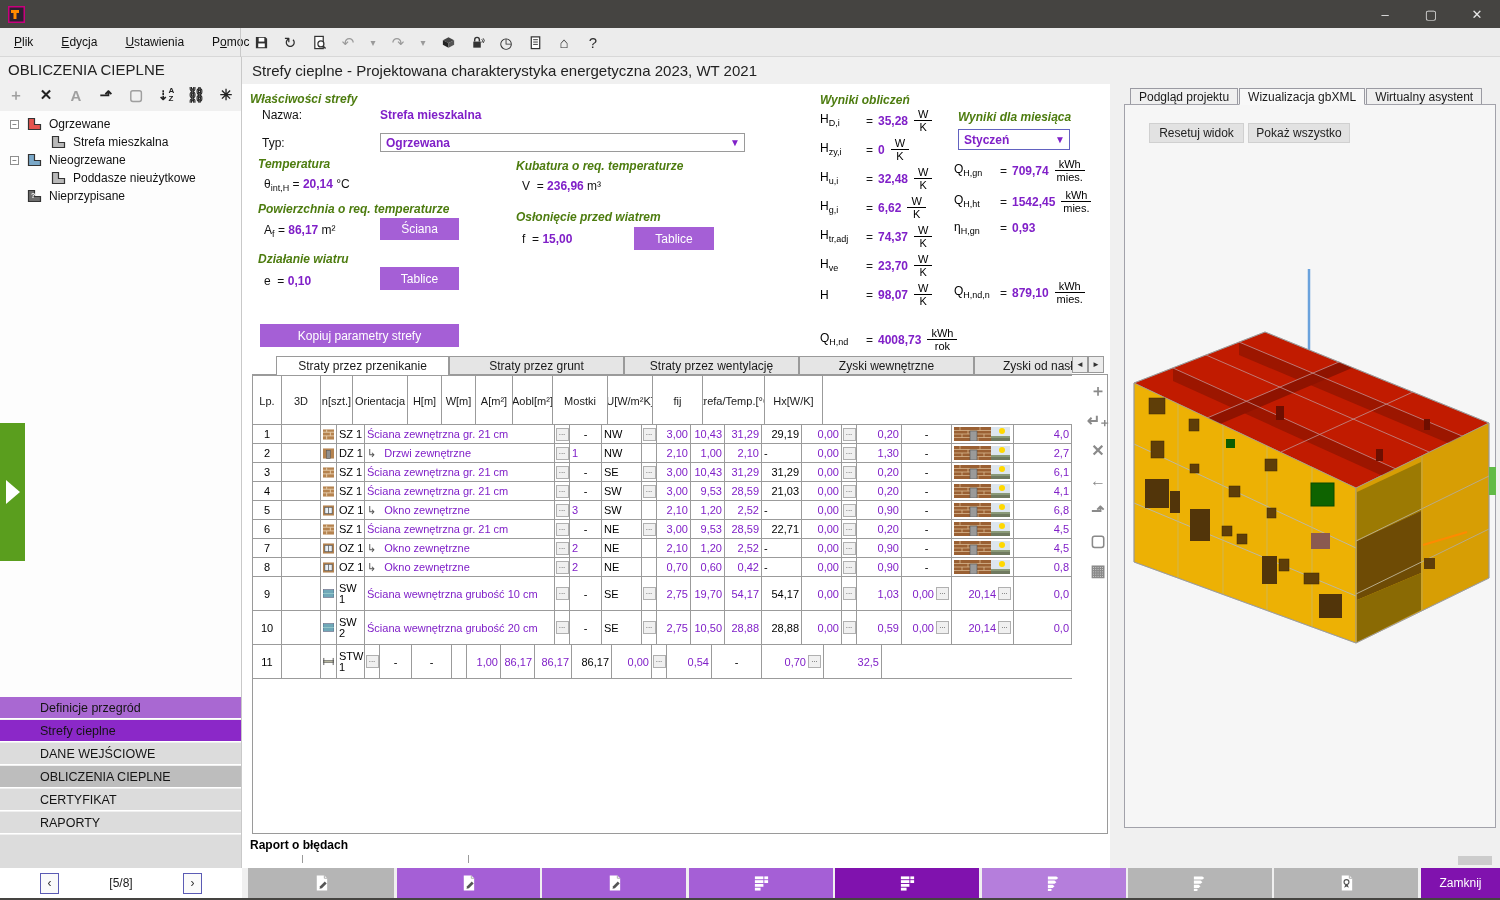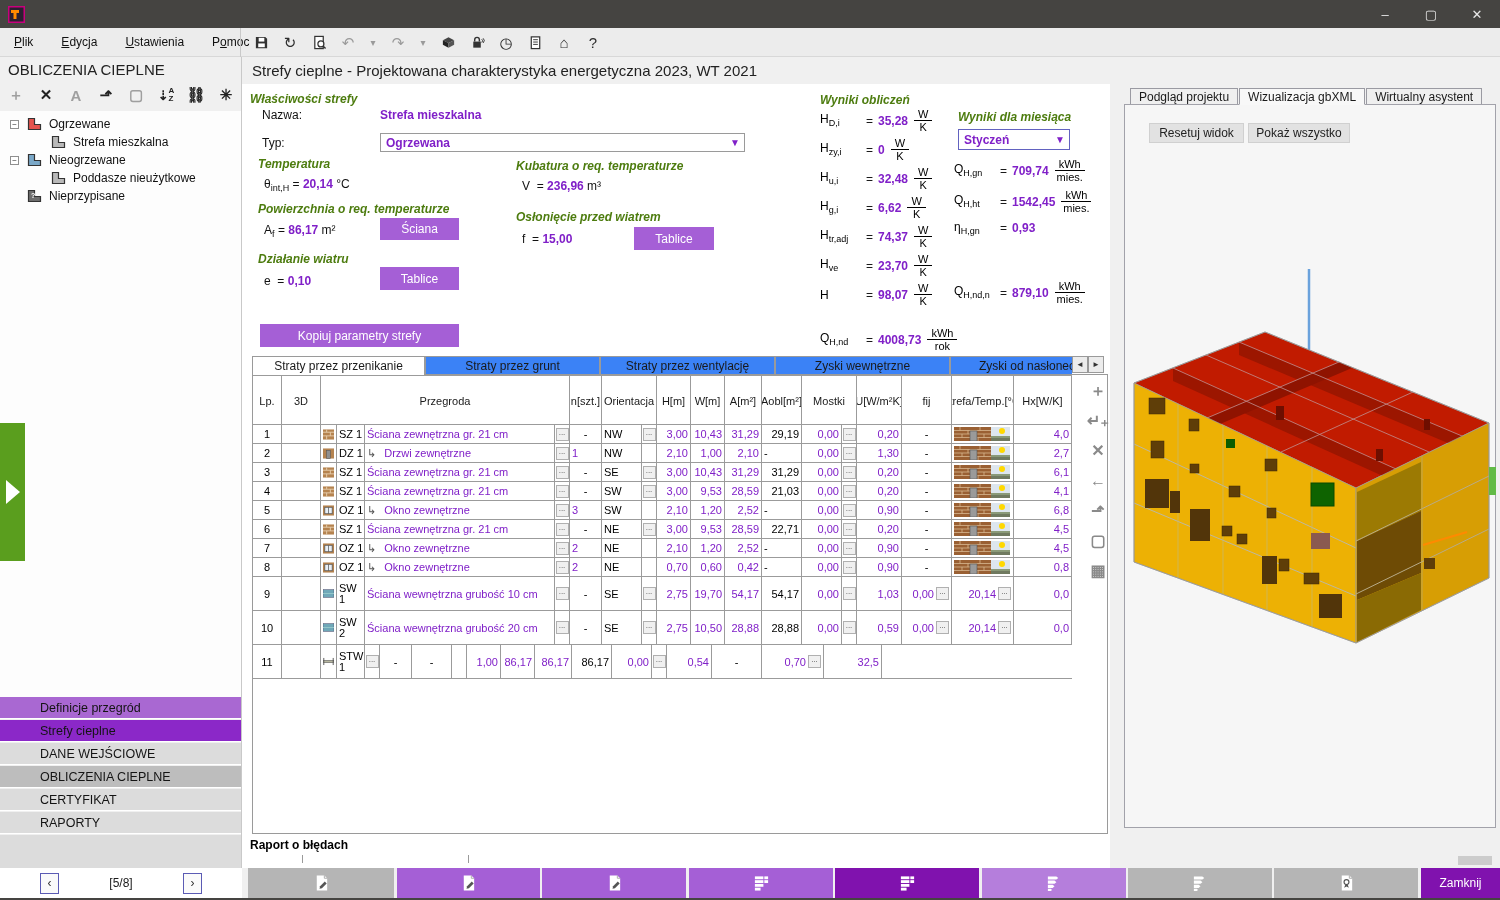--- a/index.html
+++ b/index.html
@@ -71,22 +71,22 @@
   .res-row { position:absolute; display:flex; align-items:center; font-size:12px; }
   .res-sym { width:46px; color:#000; }
   .res-sym sub { font-size:9px; }
   .res-eq { margin-right:5px; }
   .res-val { color:#8020c8; font-weight:bold; margin-right:6px; }
   .frac { display:inline-flex; flex-direction:column; align-items:center; font-size:11px; line-height:12px; color:#000; }
   .frac .ftop { border-bottom:1px solid #000; padding:0 4px; }
 
   
   #tab-bar { position:absolute; left:10px; top:272px; width:820px; height:19px; display:flex; overflow:hidden; }
-  .ttab { height:19px; border:1px solid #9a9a9a; border-bottom:none; background:#3b82f6; display:flex; align-items:center; justify-content:center; font-size:12px; padding:0 10px; flex:0 0 auto; }
-  .ttab.active { background:#fff; position:relative; z-index:2; }
+  .ttab { height:19px; border:1px solid #9a9a9a; border-bottom:none; background:#e5e5e5; display:flex; align-items:center; justify-content:center; font-size:12px; padding:0 10px; flex:0 0 auto; }
+  .ttab.active { background:#fff; position:relative; z-index:2;margin-left:24px; }
   #tab-scroll { position:absolute; left:830px; top:272px; display:flex; }
   .tsbtn { width:16px; height:17px; border:1px solid #9a9a9a; background:#ececec; font-size:8px; display:flex; align-items:center; justify-content:center; color:#333; }
   #tab-content { position:absolute; left:10px; top:290px; width:856px; height:460px; border:1px solid #9a9a9a; background:#fff; }
   #grid { position:absolute; left:0px; top:0px; }
   .t-row { display:flex; border-bottom:1px solid #9b9b9b; background:#fff; }
   .t-cell { border-right:1px solid #9b9b9b; font-size:11px; display:flex; align-items:center; padding:0 2px; overflow:hidden; white-space:nowrap; }
   .hdr .t-cell { justify-content:center; text-align:center; white-space:normal; line-height:12px; }
   .v-purple { color:#8020c8; }
   .v-black { color:#000; }
   .jr { justify-content:flex-end; }
@@ -343,23 +343,20 @@
   </div>
   <div id="tab-content">
     <div id="grid">
         <div class="t-row hdr" style="height: 50px; border-top: 1px solid rgb(155, 155, 155);">
           <div class="t-cell" style="width: 29px; height: 49px;">
             <span>Lp.</span>
           </div>
           <div class="t-cell" style="width: 39px; height: 49px;">
             <span>3D</span>
           </div>
-          <div class="t-cell" style="width: 249px; height: 49px;">
-            <span>Przegroda</span>
-          </div>
           <div class="t-cell" style="width: 32px; height: 49px;">
             <span>n</span>
             <br>
             <span>[szt.]</span>
           </div>
           <div class="t-cell" style="width: 55px; height: 49px;">
             <span>Orientacja</span>
           </div>
           <div class="t-cell" style="width: 34px; height: 49px;">
             <span>H</span>

